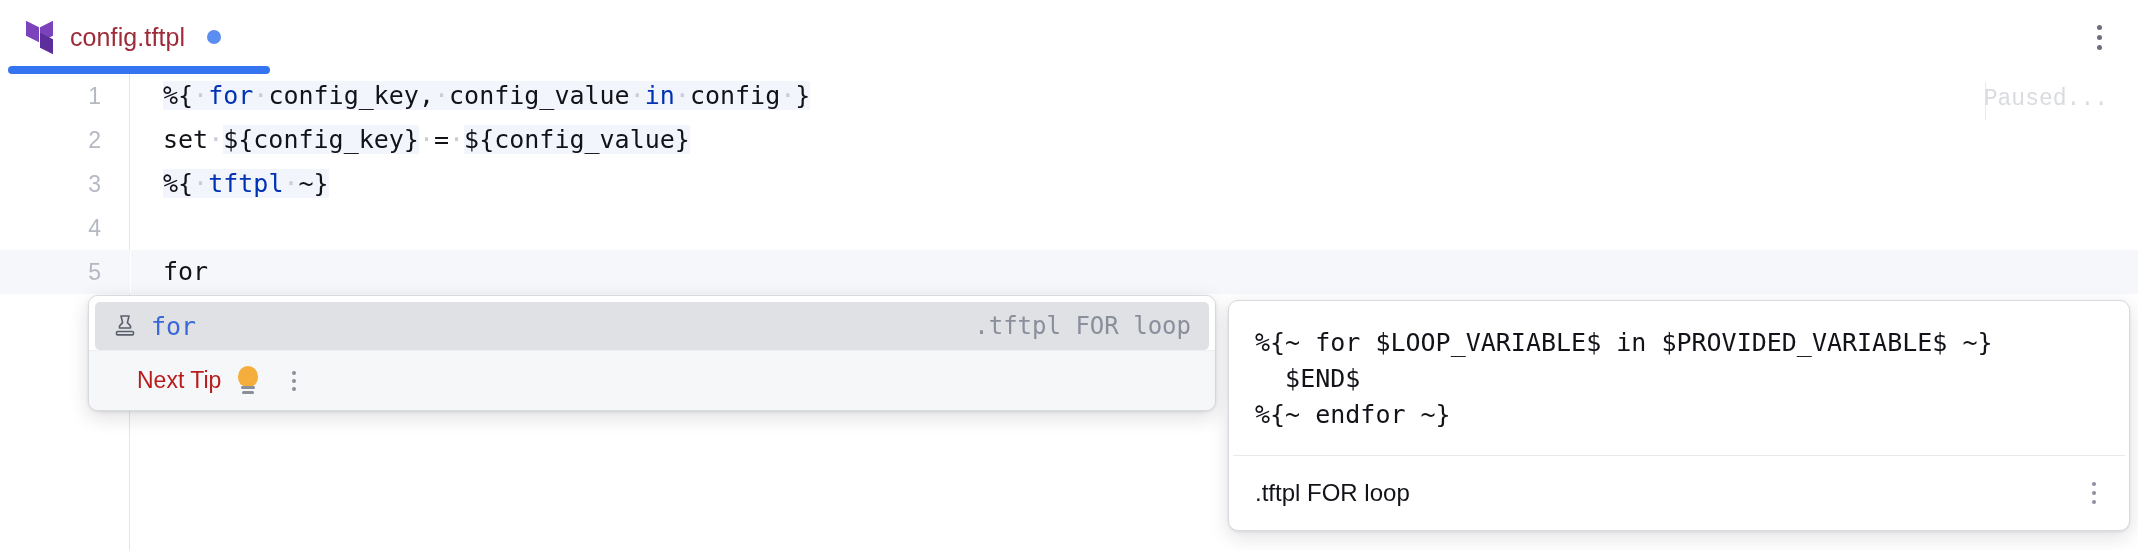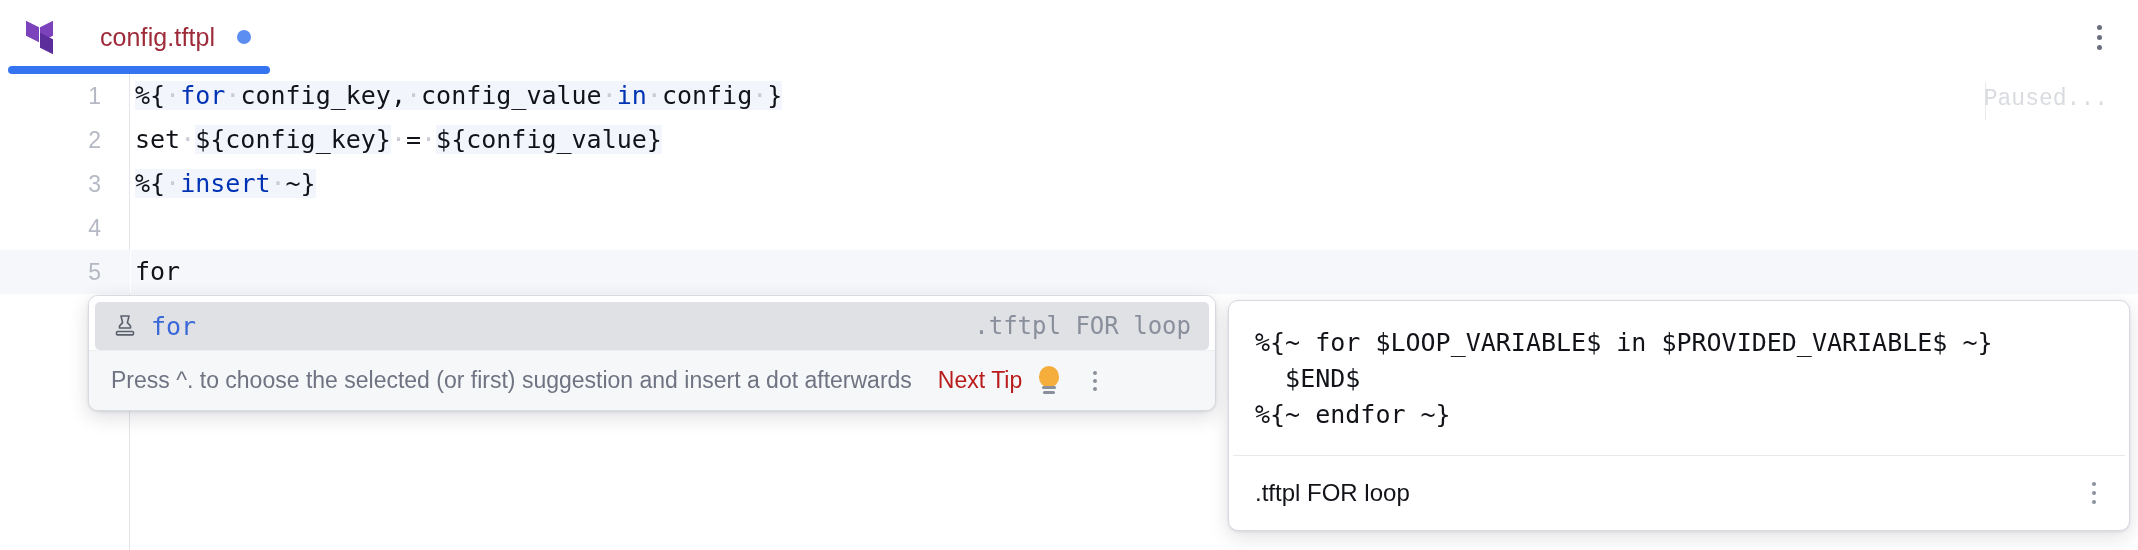--- a/index.html
+++ b/index.html
@@ -22,21 +22,20 @@
     display:flex; align-items:center; gap:14px; padding-left:26px; padding-right:34px;
   }
   .tf-logo { width:30px; height:32px; position:relative; flex:none; }
   .tf-logo i { position:absolute; display:block; background:#7B42BC; }
   .tf-logo i.a { left:0px;  top:3px;  width:13px; height:15px; transform: skewY(26deg); }
   .tf-logo i.b { left:14px; top:3px;  width:13px; height:15px; transform: skewY(-26deg); }
   .tf-logo i.c { left:14px; top:15px; width:13px; height:15px; transform: skewY(26deg); background:#5C2E9B; }
   .tab-title {
     font-size:25px; color:#9e2b39; letter-spacing:0.1px; white-space:nowrap;
     font-family:"Liberation Sans", sans-serif;
-    margin-left:30px;
   }
   .tab-dot { width:14px; height:14px; border-radius:50%; background:#5b8ef0; flex:none; margin-left:8px; }
   .tab-underline { position:absolute; left:8px; top:66px; width:262px; height:8px; background:#3574f0; border-radius:4px; }
 
   .more-menu {
     position:absolute; right:22px; top:20px; width:34px; height:34px;
     display:flex; flex-direction:column; align-items:center; justify-content:center; gap:5px;
     cursor:pointer;
   }
   .more-menu span { width:5px; height:5px; border-radius:50%; background:#6a6e7d; display:block; }
@@ -51,23 +50,23 @@
   }
   .code-area { position:absolute; left:131px; top:0; right:0; height:476px; }
 
   .line-row { position:relative; height:44px; }
   .line-row.current { background:#f5f7fb; }
   .lnum {
     position:absolute; right:28px; top:0; line-height:44px;
     font-size:23px; color:#b5b9c3; font-family:"Liberation Sans", sans-serif;
   }
   .ltext {
-    position:absolute; left:0; top:0; line-height:44px; white-space:pre;
-    font-family:"DejaVu Sans Mono","Liberation Mono", monospace;
-    font-size:25px; color:#111318; padding-left:4px;
+    position:absolute; left:8px; top:0; line-height:44px; white-space:pre;
+    font-family:"DejaVu Sans Mono","Liberation Mono", monospace;
+    font-size:25px; color:#111318; padding-left:24px;
   }
   .kw { color:#0033b3; }
   .ws { color:#c9ccd4; }
   .tmpl-bg { background:#f3f5fd; }
 
   
   .cur-gut { position:absolute; left:0; width:130px; height:44px; background:#f5f7fb; }
 
   .paused {
     position:absolute; right:30px; top:12px; font-size:23px; color:#d9dbe0;
@@ -164,21 +163,21 @@
     </div>
 
     <div class="code-area">
       <div class="line-row">
         <div class="ltext"><span class="tmpl-bg">%{<span class="ws">·</span><span class="kw">for</span><span class="ws">·</span>config_key,<span class="ws">·</span>config_value<span class="ws">·</span><span class="kw">in</span><span class="ws">·</span>config<span class="ws">·</span>}</span></div>
       </div>
       <div class="line-row">
         <div class="ltext">set<span class="ws">·</span><span class="tmpl-bg">${config_key}</span><span class="ws">·</span>=<span class="ws">·</span><span class="tmpl-bg">${config_value}</span></div>
       </div>
       <div class="line-row">
-        <div class="ltext"><span class="tmpl-bg">%{<span class="ws">·</span><span class="kw">insert</span><span class="ws">·</span>~}</span></div>
+        <div class="ltext"><span class="tmpl-bg">%{<span class="ws">·</span><span class="kw">tftpl</span><span class="ws">·</span>~}</span></div>
       </div>
       <div class="line-row">
         <div class="ltext"></div>
       </div>
       <div class="line-row current">
         <div class="ltext">for</div>
       </div>
 
       <div class="paused-divider"></div>
       <div class="paused">Paused...</div>
@@ -193,21 +192,20 @@
             <path d="M10 4h8l-1.6 6.6 3.1 3.4v2H8.5v-2l3.1-3.4z" fill="none" stroke="#5a5f6c" stroke-width="1.6" stroke-linejoin="round"></path>
             <rect x="5.5" y="19.5" width="17" height="3.4" rx="1.2" fill="none" stroke="#5a5f6c" stroke-width="1.6"></rect>
           </svg>
         </span>
         <span class="sugg-label">for</span>
         <span class="sugg-type">.tftpl FOR loop</span>
       </div>
     </div>
 
     <div class="tipbar">
-      <span class="tip-text">Press ^. to choose the selected (or first) suggestion and insert a dot afterwards</span>
       <span class="tip-link">Next Tip</span>
       <span class="bulb">
         <span class="glass"></span>
           <span class="base1"></span>
           <span class="base2"></span>
       </span>
       <span class="tip-more">
         <span></span>
           <span></span>
           <span></span>

